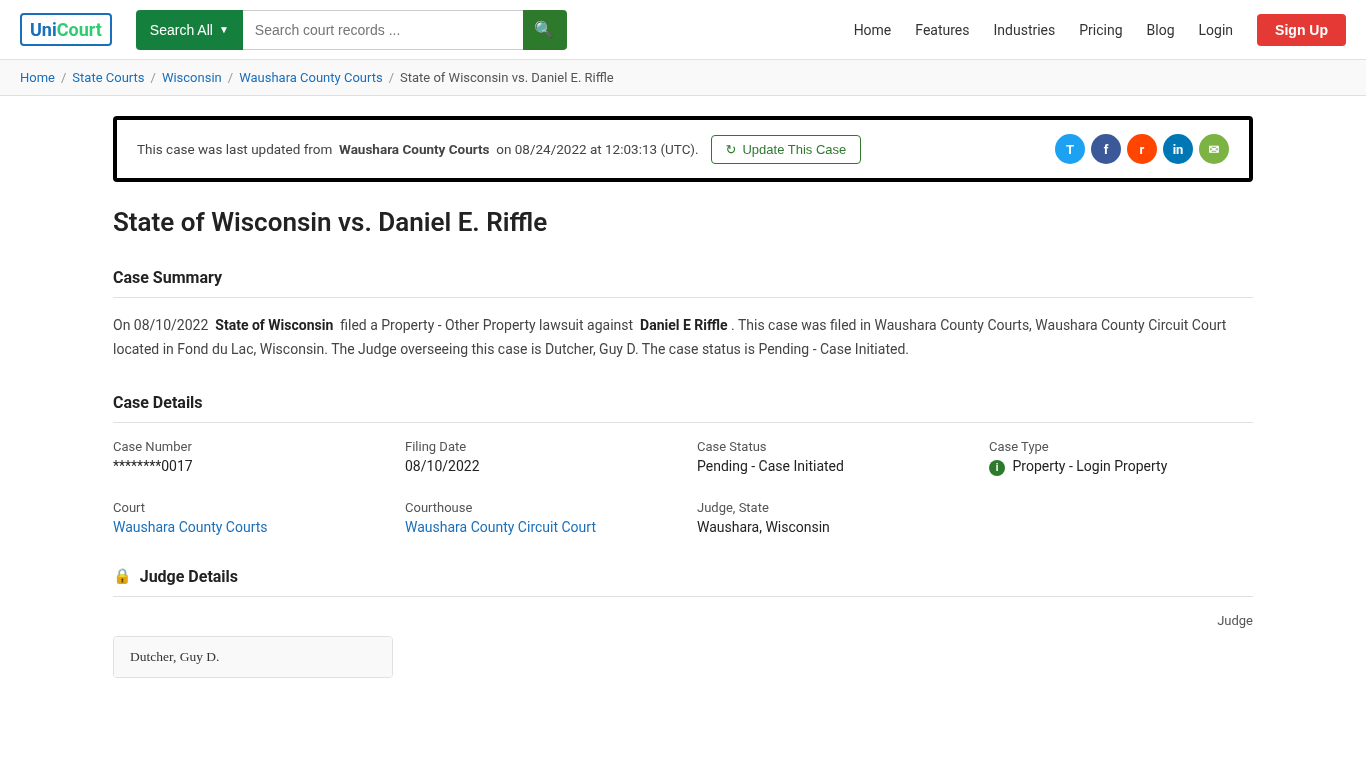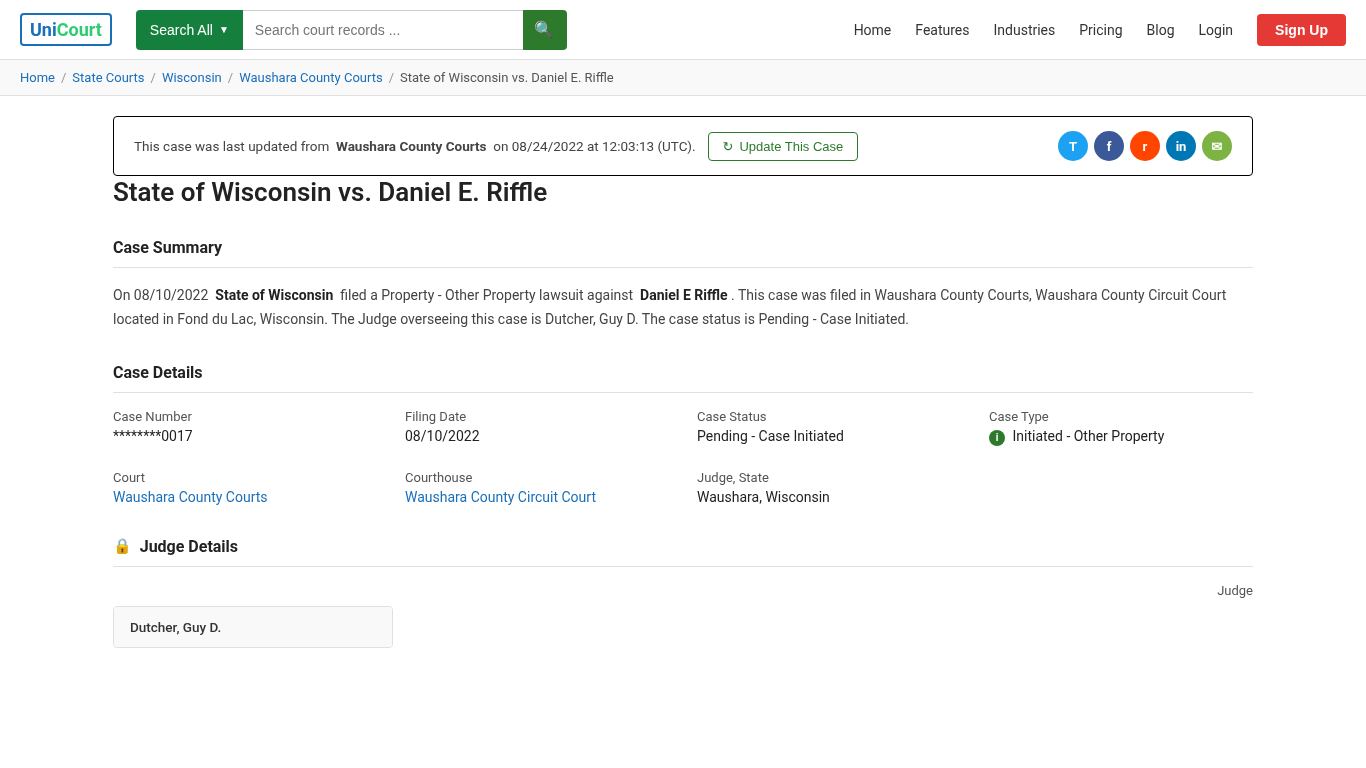--- a/index.html
+++ b/index.html
@@ -115,26 +115,27 @@
 
     
     .main {
       max-width: 1180px;
       margin: 0 auto;
       padding: 20px 20px;
     }
 
     
     .update-notice {
-      border: 1px solid #000000;
+      border: 4px solid #000000;
       border-radius: 4px;
       padding: 14px 20px;
       display: flex;
       align-items: center;
       justify-content: space-between;
+      margin-bottom: 24px;
       font-size: 13.5px;
       color: #444;
     }
     .update-notice .left { display: flex; align-items: center; gap: 12px; }
     .update-btn {
       background: #fff;
       border: 1px solid #2d7a2d;
       color: #2d7a2d;
       border-radius: 4px;
       padding: 6px 14px;
@@ -260,21 +261,21 @@
       width: 280px;
     }
     .judge-table-row {
       padding: 12px 16px;
       background: #f9f9f9;
       border-bottom: 1px solid #e0e0e0;
       font-size: 13.5px;
       color: #333;
       font-weight: 500;
     }
-    .judge-table-row:last-child { border-bottom: none; }
+    .judge-table-row:last-child { border-bottom: none; font-family: Liberation Serif, serif; }
   </style>
 </head>
 <body>
 
 <header class="header">
   <a class="logo" href="#">
     <div class="logo-box">
       Uni<span>Court</span>
     </div>
   </a>
@@ -362,21 +363,21 @@
         <div class="detail-value">08/10/2022</div>
       </div>
       <div class="detail-item">
         <div class="detail-label">Case Status</div>
         <div class="detail-value">Pending - Case Initiated</div>
       </div>
       <div class="detail-item">
         <div class="detail-label">Case Type</div>
         <div class="detail-value">
           <span class="info-icon">i</span>
-          <span>Initiated - Other Property</span>
+          <span>Property - Login Property</span>
         </div>
       </div>
 
       <div class="detail-item">
         <div class="detail-label">Court</div>
         <div class="detail-value">
           <a href="#">Waushara County Courts</a>
         </div>
       </div>
       <div class="detail-item">

